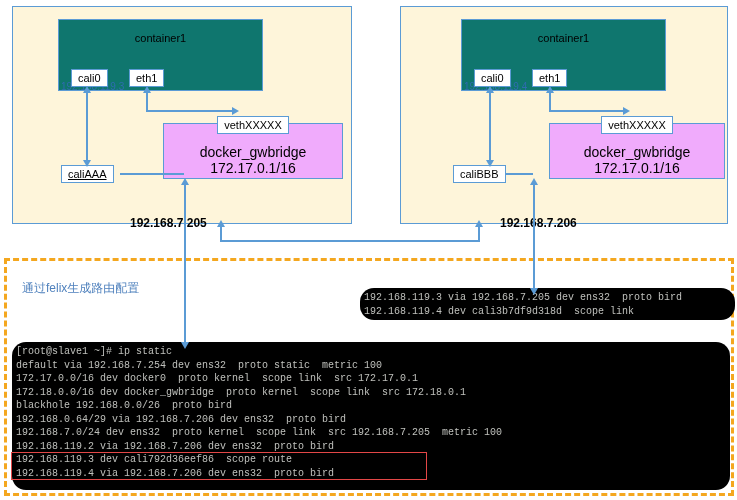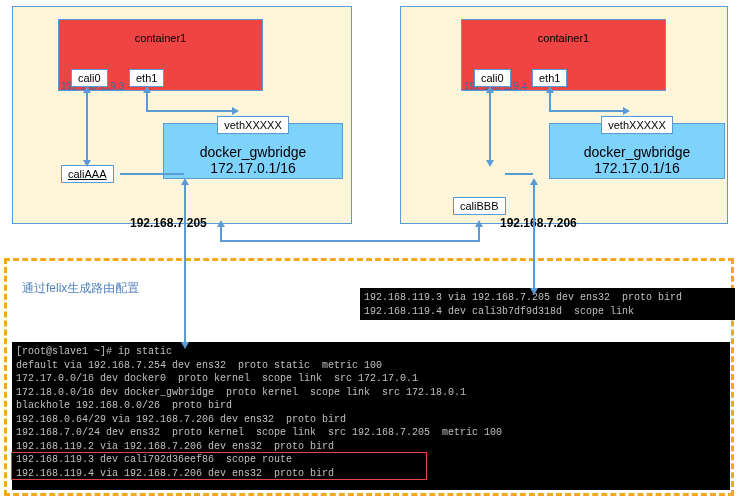--- a/index.html
+++ b/index.html
@@ -16,42 +16,42 @@
     position: absolute;
     border: 1.5px solid #5b9bd5;
     background: #fef5da;
   }
   .host-left { left: 12px; top: 6px; width: 340px; height: 218px; }
   .host-right { left: 400px; top: 6px; width: 328px; height: 218px; }
 
   .container-box {
     position: absolute;
     border: 1.5px solid #5b9bd5;
-    background: #ef4444;
+    background: #0f766e;
   }
   .container-left-inner { left: 45px; top: 12px; width: 205px; height: 72px; }
   .container-right-inner { left: 60px; top: 12px; width: 205px; height: 72px; }
 
   .container-label { position:absolute; top:12px; left:0; width:100%; text-align:center; font-size:11px; }
 
   .ip-label { position:absolute; color:#2f6cb0; font-size:10px;margin-top:24px; }
 
   .small-box {
     position:absolute;
     border:1.5px solid #5b9bd5;
     background:#fff;
     padding:2px 6px;
     text-align:right;
     font-size:11px;
   }
 
   .gwbridge-box {
     position:absolute;
     border:1.5px solid #5b9bd5;
-    background:#7dd3fc;
+    background:#f0abfc;
     text-align:center;
     padding:2px 4px;
   }
   .gwbridge-sub { font-size:14px; }
 
   .host-ip {
     position:absolute;
     font-weight:bold;
     font-size:12px;
   }
@@ -75,20 +75,21 @@
   .terminal {
     position:absolute;
     background:#000;
     color:#bfc0bc;
     font-family: "Courier New", monospace;
     font-size:10px;
     line-height:1.35;
     padding:3px 4px;
     white-space:pre;
     overflow:hidden;
+    border-radius:14px;
   }
   .terminal-small { left:360px; top:288px; width:375px; height:32px; }
   .terminal-big { left:12px; top:342px; width:718px; height:148px; }
 
   .red-box {
     position:absolute;
     border:1.5px solid #e34747;
     background:transparent;
     left:11px; top:452px; width:416px; height:28px;
     z-index: 4;
@@ -123,21 +124,21 @@
 </div>
 <div class="host-ip" style="left:130px; top:216px;">192.168.7.205</div>
 
 <div class="host-box host-right">
   <div class="container-box container-right-inner">
     <div class="container-label">container1</div>
   </div>
   <div class="ip-label" style="left:63px; top:50px;">192.168.119.4</div>
   <div class="small-box" style="left:73px; top:62px;">cali0</div>
   <div class="small-box" style="left:131px; top:62px;">eth1</div>
-  <div class="small-box" style="left:52px; top:158px;margin-top:32px;">caliBBB</div>
+  <div class="small-box" style="left:52px; top:158px;">caliBBB</div>
   <div class="gwbridge-box" style="left:148px; top:116px; width:176px;">
     <div class="small-box" style="position:relative; display:inline-block; border:1.5px solid #5b9bd5; top:-10px;">vethXXXXX</div>
     <div class="gwbridge-sub">docker_gwbridge 172.17.0.1/16</div>
   </div>
 </div>
 <div class="host-ip" style="left:500px; top:216px;">192.168.7.206</div>
 
 <div class="routing-frame"></div>
 <div class="routing-title">通过felix生成路由配置</div>
 

